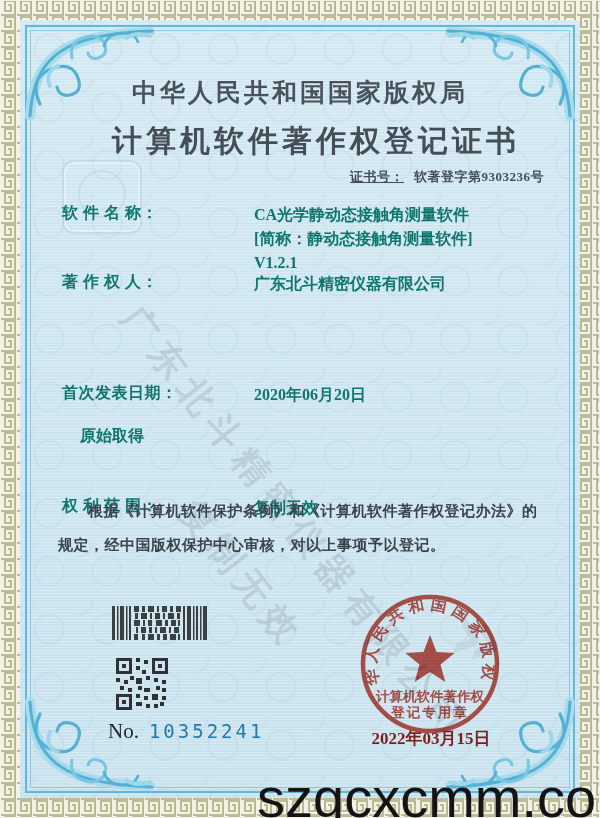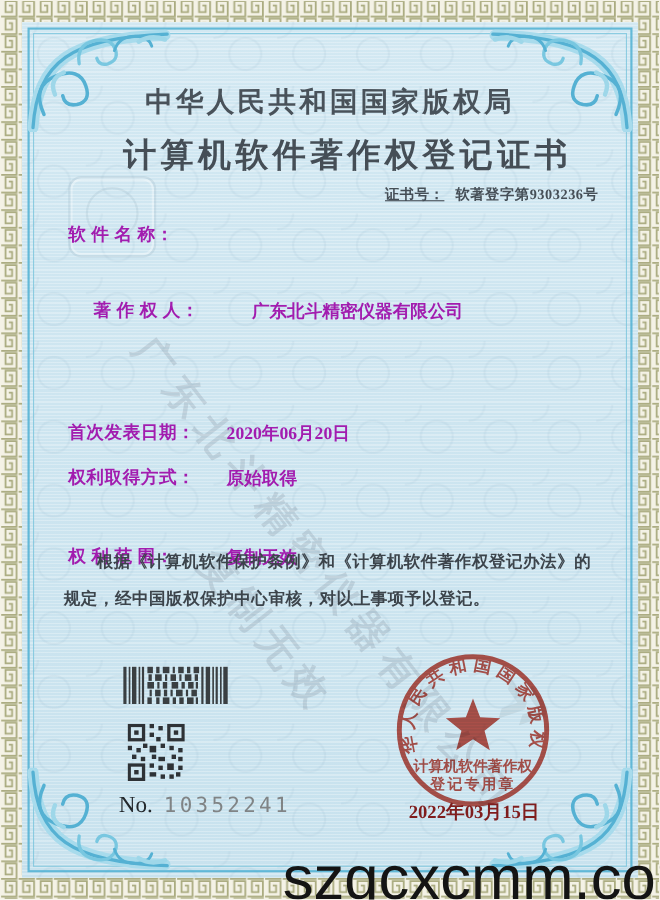--- a/index.html
+++ b/index.html
@@ -42,41 +42,41 @@
     position:absolute;left:16px;top:121px;width:100%;text-align:center;
     font-size:30px;font-weight:700;letter-spacing:4px;color:#454e56;
   }
   .certno{
     position:absolute;top:168px;right:56px;
     font-size:13px;font-weight:700;color:#454e56;letter-spacing:.5px;
   }
   .certno .lab{margin-right:10px;text-decoration:underline;}
   .field{
     position:absolute;left:62px;display:flex;align-items:flex-start;
-    font-size:16px;font-weight:700;color:#a21caf;
+    font-size:16px;font-weight:700;color:#0f766e;gap:48px;
   }
   .field .lab{width:126px;flex:0 0 126px;letter-spacing:.5px;}
   .field .val{margin-left:18px;line-height:24px;}
-  .f-name{top:203px;} .f-owner{top:272px;margin-left:23px;} .f-dev{top:342px;}
+  .f-name{top:203px;} .f-owner{top:272px;} .f-dev{top:342px;}
   .f-pub{top:383px;} .f-acq{top:424px;} .f-scope{top:464px;margin-top:32px;} .f-reg{top:497px;}
   .statement{
     position:absolute;left:58px;top:494px;width:488px;
     font-size:15px;font-weight:700;color:#3c444b;
     line-height:34px;text-indent:2em;letter-spacing:.5px;
   }
   .wm{position:absolute;transform-origin:0 0;white-space:nowrap;pointer-events:none;
       font-weight:700;color:rgba(105,117,128,.20);}
   .wm1{left:148px;top:296px;font-size:36px;letter-spacing:9px;transform:rotate(52deg);}
   .wm2{left:206px;top:490px;font-size:36px;letter-spacing:8px;transform:rotate(52deg);}
   .wm-chev{left:468px;top:582px;font-size:84px;color:rgba(120,132,144,.14);transform:rotate(18deg);font-family:"DejaVu Sans",sans-serif;}
   .barcode{position:absolute;left:112px;top:606px;width:98px;height:34px;}
   .qrcode{position:absolute;left:116px;top:658px;width:52px;height:52px;}
   .serial{position:absolute;left:108px;top:719px;font-size:21px;color:#23282c;}
   .serial .num{
-    font-family:"DejaVu Sans Mono",monospace;font-size:19px;color:#737373;
+    font-family:"DejaVu Sans Mono",monospace;font-size:19px;color:#0369a1;
     letter-spacing:3px;margin-left:10px;opacity:.85;
   }
   .seal{position:absolute;left:354px;top:588px;width:152px;height:152px;opacity:.92;mix-blend-mode:multiply;}
   .seal-date{
     position:absolute;left:356px;top:727px;width:150px;text-align:center;
     font-size:17px;font-weight:700;color:#7f1d1d;
   }
   .bottom-url{
     position:absolute;left:257px;top:765px;white-space:nowrap;
     font-family:"Liberation Sans","DejaVu Sans",sans-serif;
@@ -157,31 +157,35 @@
   <div class="wm wm-chev">»</div>
 
   <div class="authority">中华人民共和国国家版权局</div>
   <div class="title">计算机软件著作权登记证书</div>
   <div class="certno">
     <span class="lab">证书号：</span><span>软著登字第9303236号</span>
   </div>
 
   <div class="field f-name">
     <span class="lab">软 件 名 称：</span>
+    <span class="val">
+      <div>CA光学静动态接触角测量软件</div>
+      <div>[简称：静动态接触角测量软件]</div>
+      <div>V1.2.1</div>
+    </span>
   </div>
   <div class="field f-owner">
     <span class="lab">著 作 权 人：</span>
     <span class="val">广东北斗精密仪器有限公司</span>
   </div>
   <div class="field f-pub">
     <span class="lab">首次发表日期：</span>
     <span class="val">2020年06月20日</span>
   </div>
   <div class="field f-acq">
-    <span class="lab">权利取得方式：</span>
     <span class="val">原始取得</span>
   </div>
   <div class="field f-scope">
     <span class="lab">权 利 范 围：</span>
     <span class="val">复制无效</span>
   </div>
 
   <div class="statement">根据《计算机软件保护条例》和《计算机软件著作权登记办法》的规定，经中国版权保护中心审核，对以上事项予以登记。</div>
 
   <svg class="barcode" viewBox="0 0 98 34">

